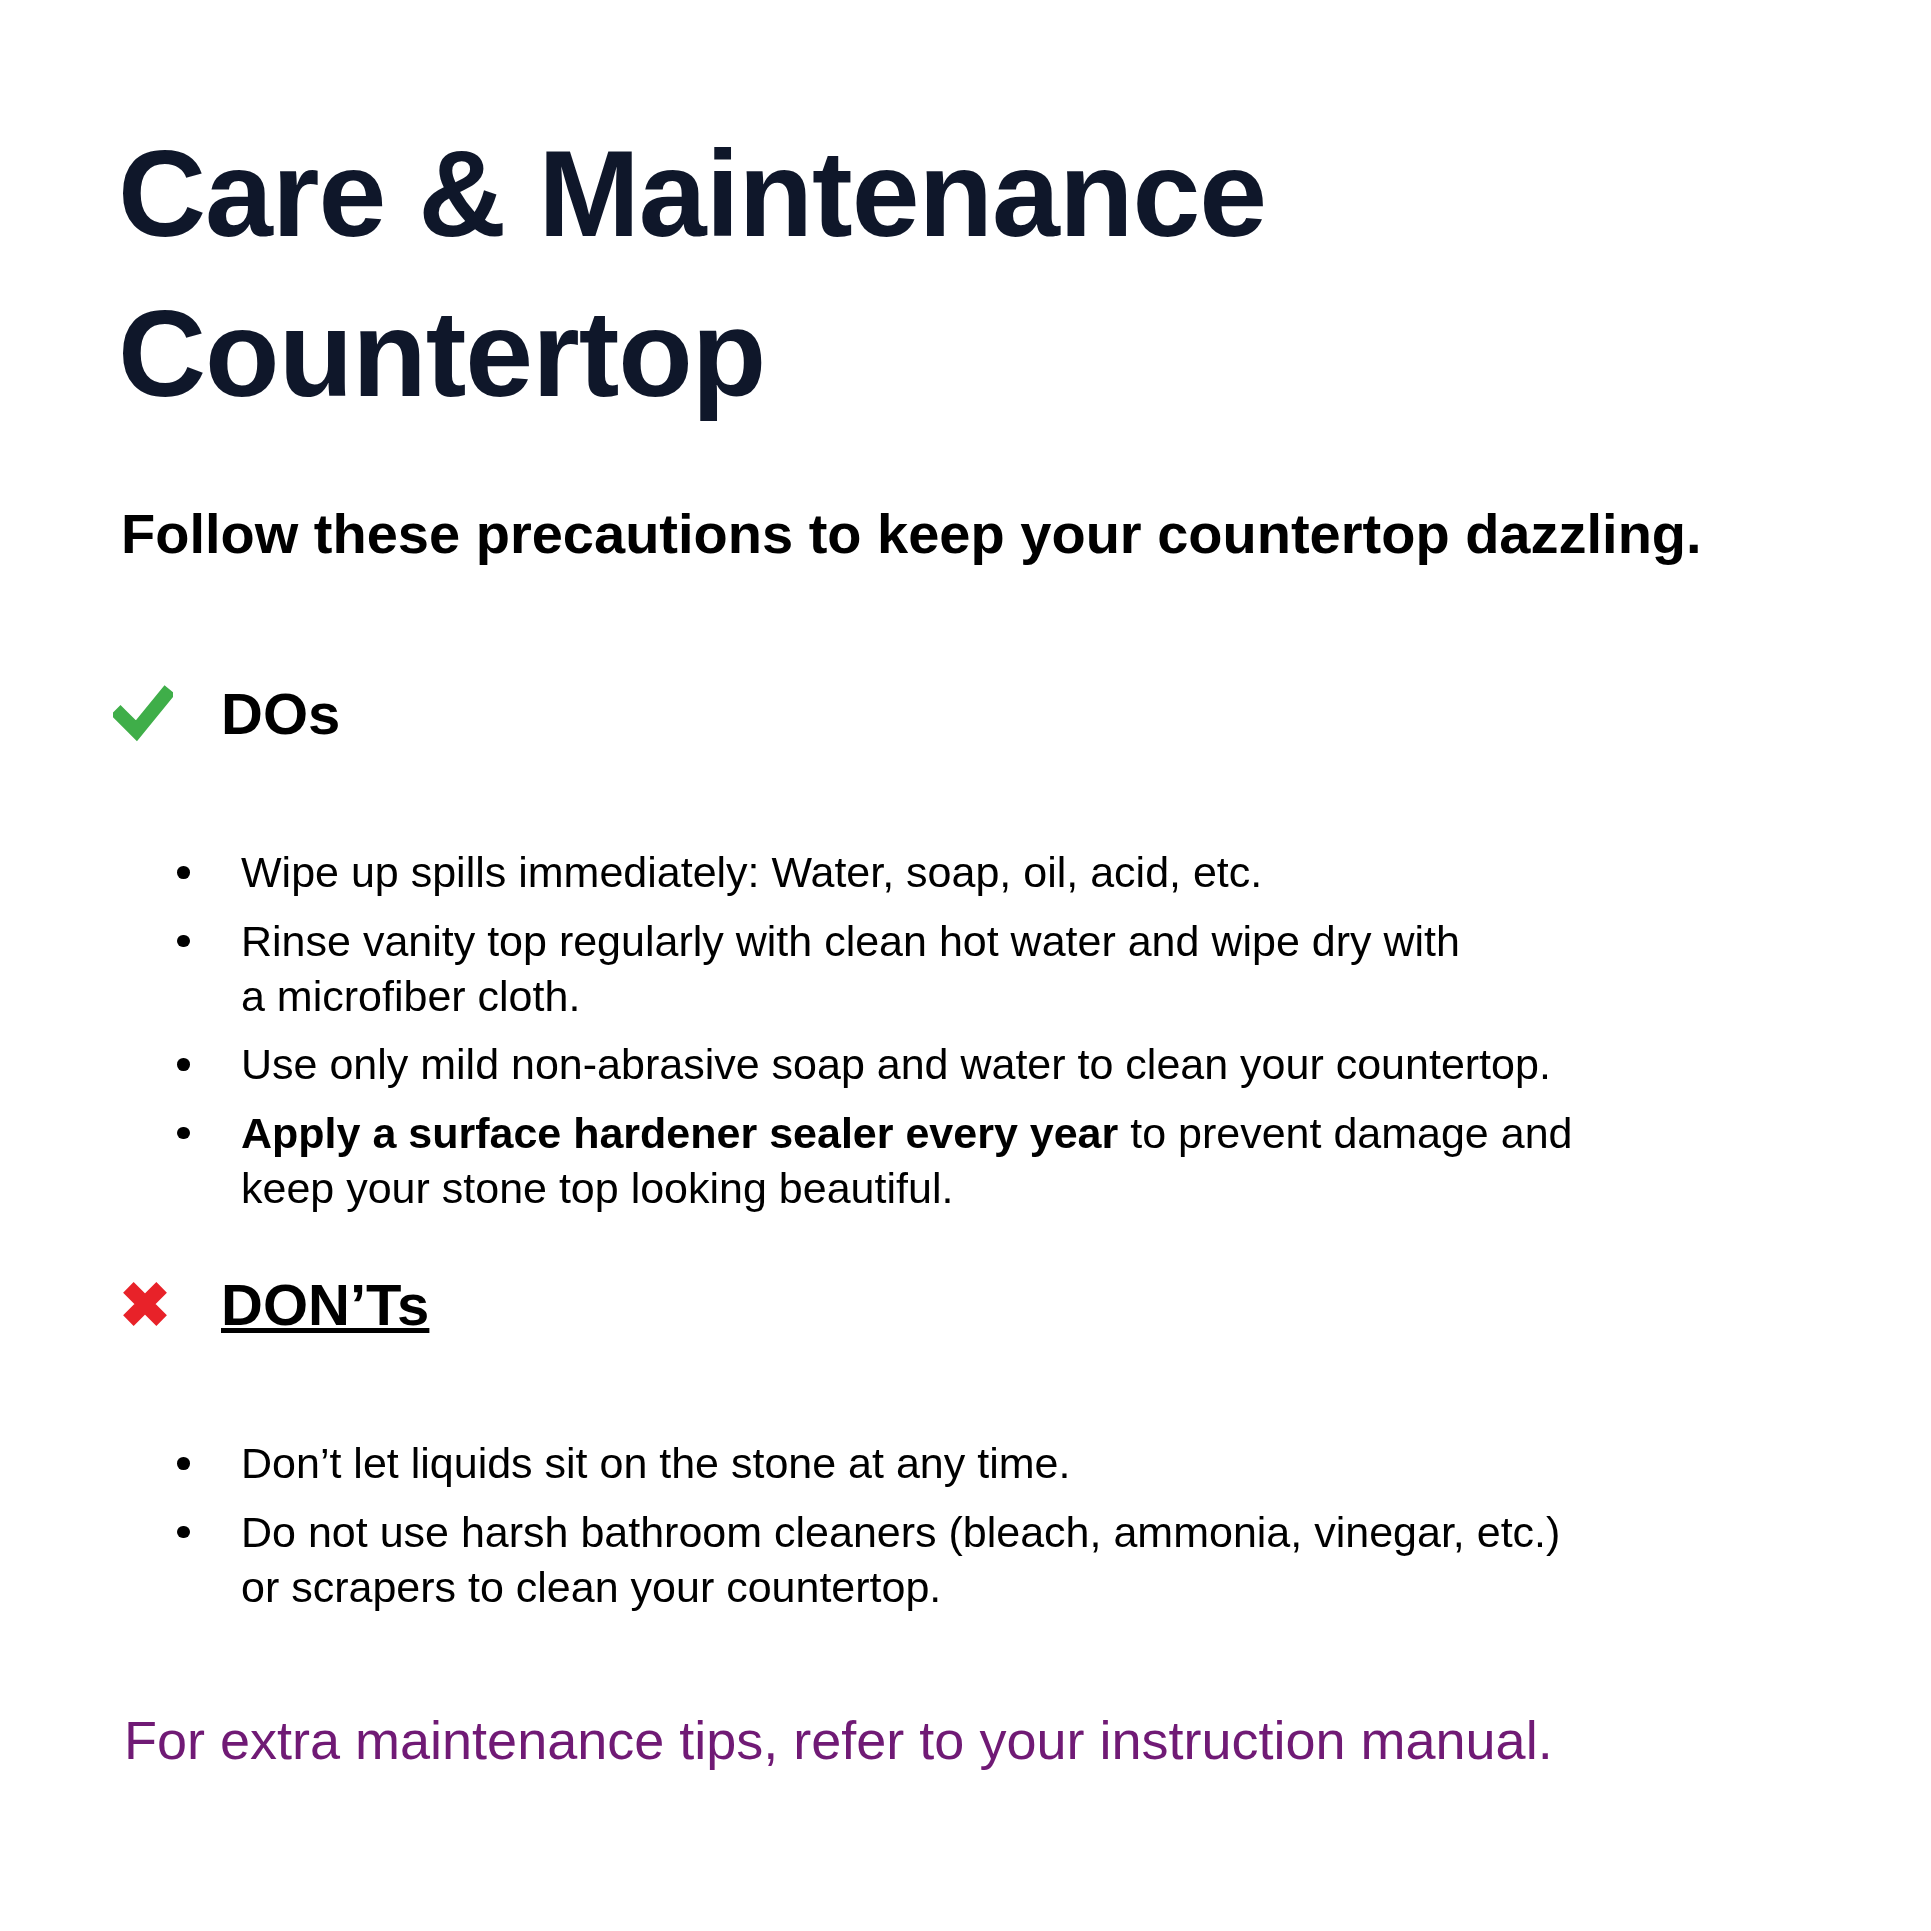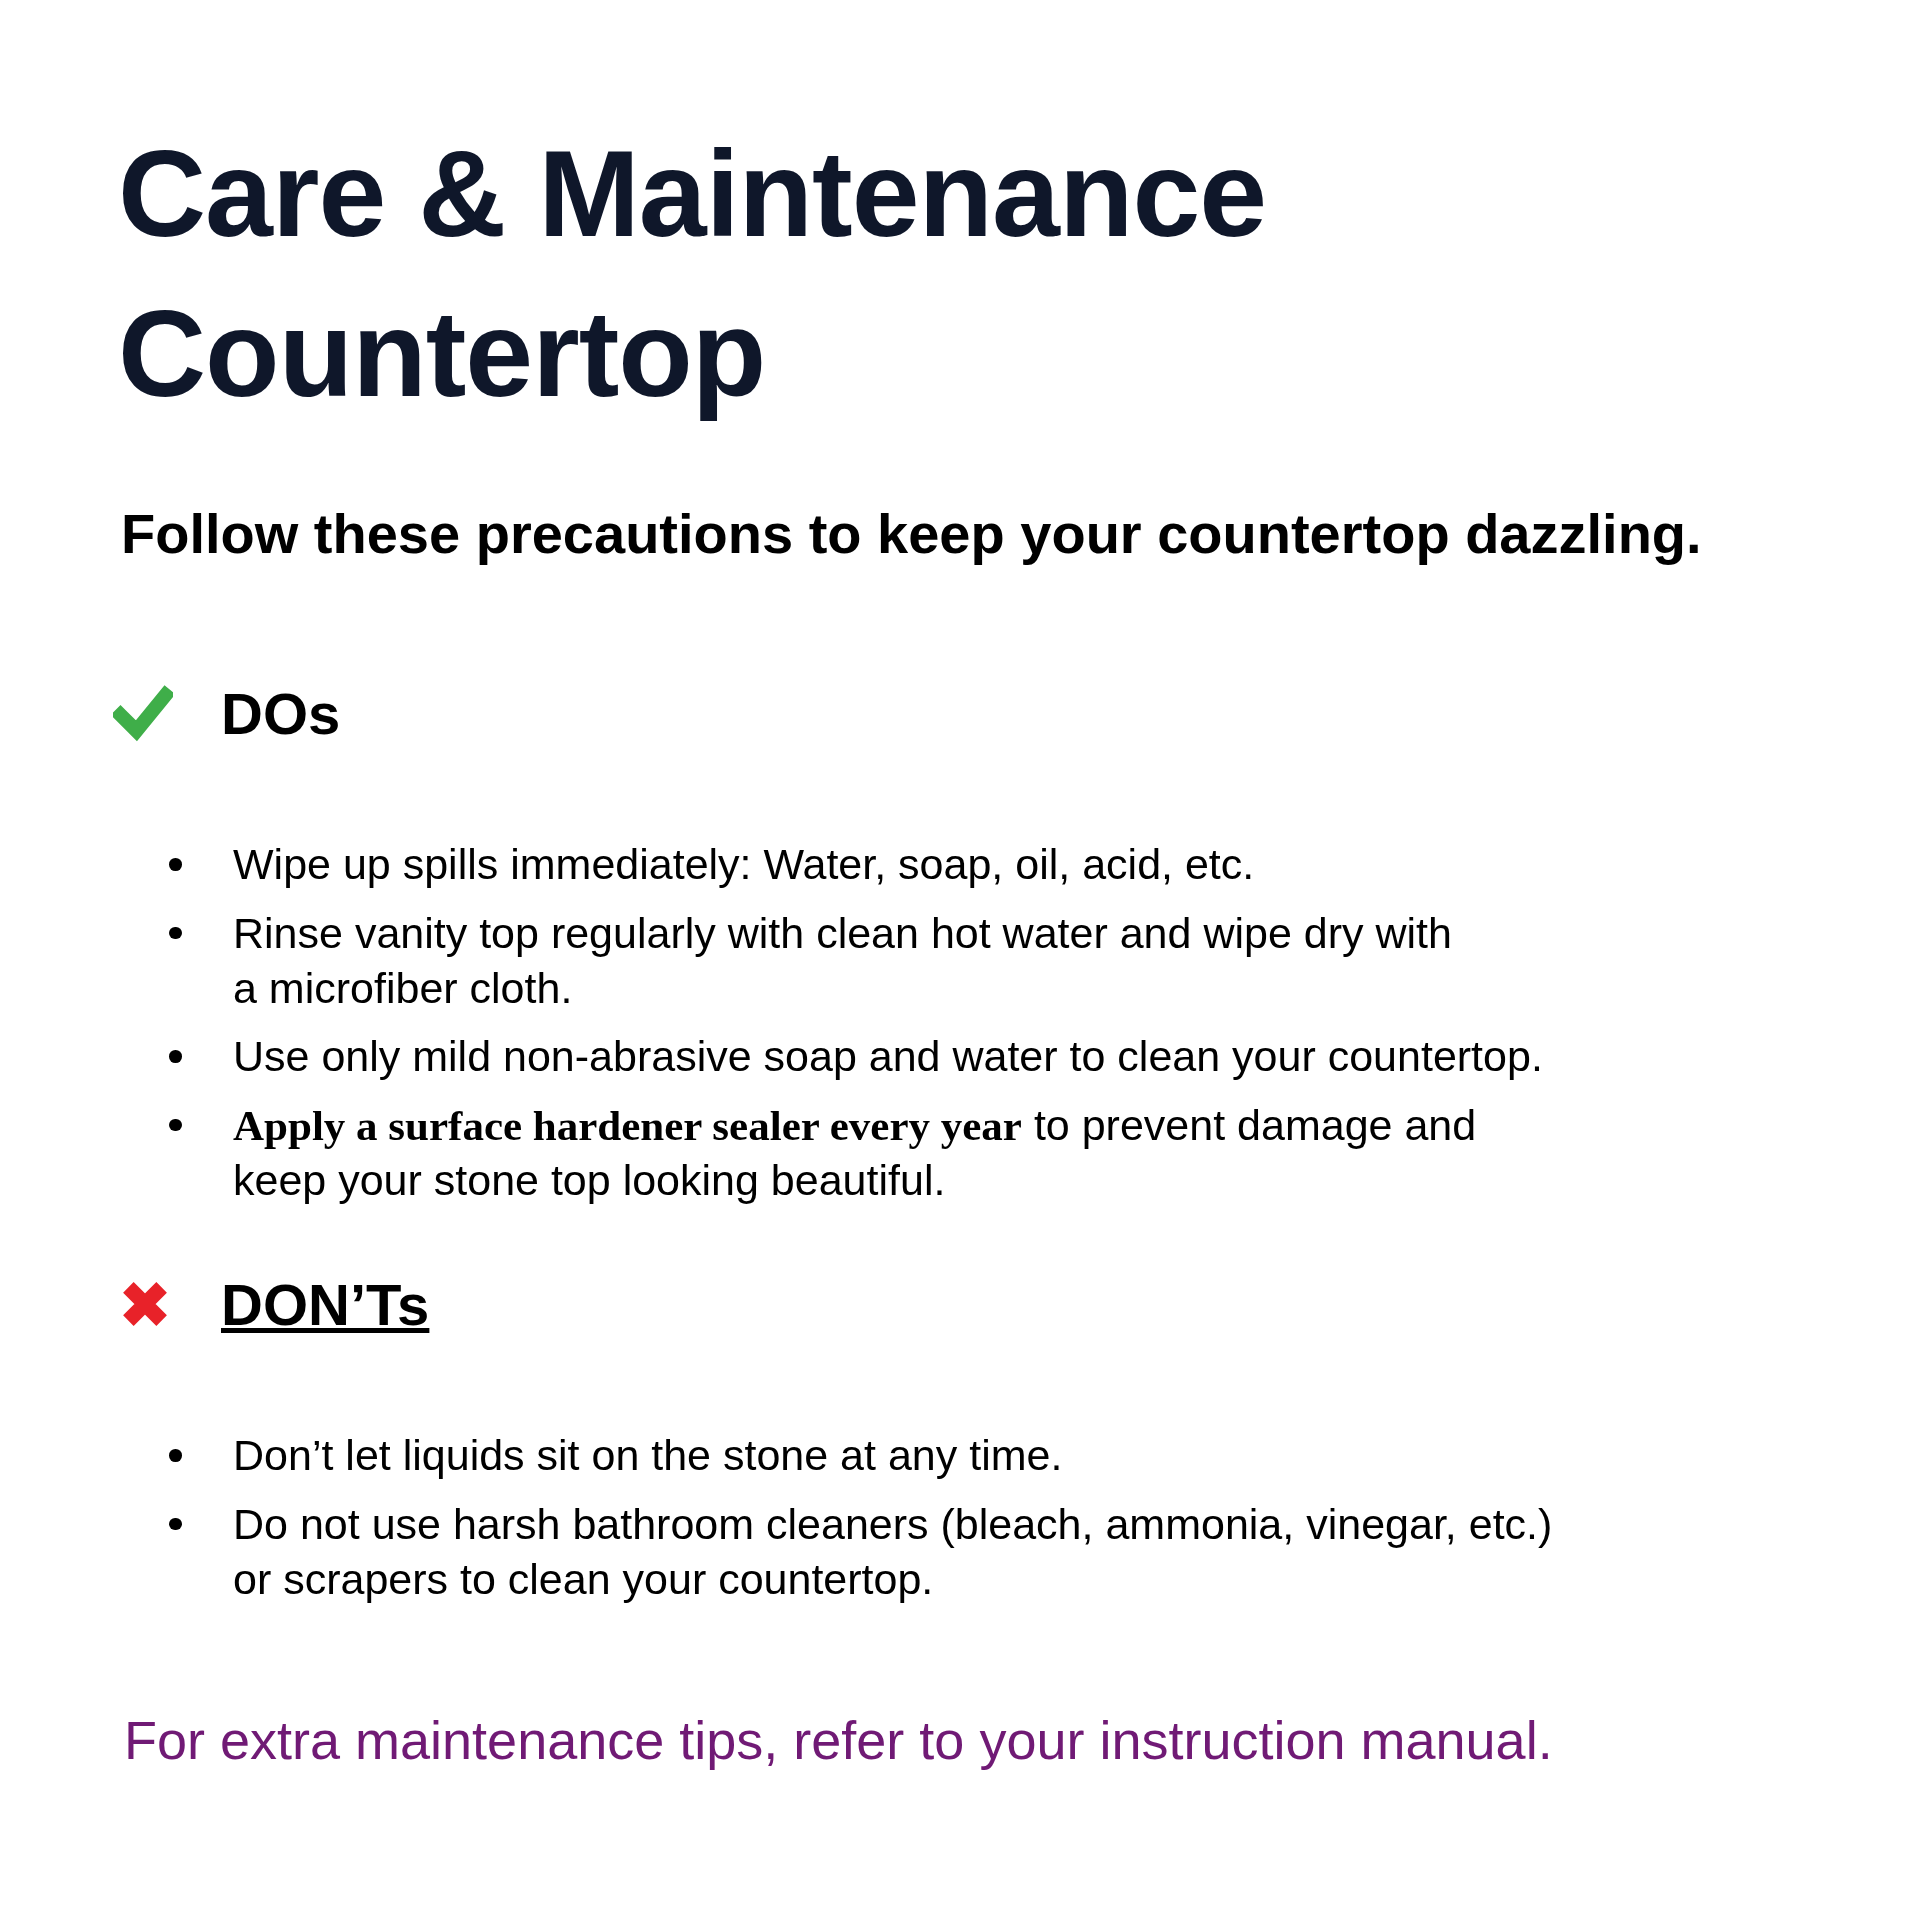--- a/index.html
+++ b/index.html
@@ -26,37 +26,37 @@
   }
 
   .section-heading { position: absolute; display: flex; align-items: center; gap: 48px; justify-content: center; }
   .dos-heading-row   { left: 113px; top: 678px;  height: 70px; }
   .donts-heading-row { left: 117px; top: 1271px; height: 66px; text-decoration: underline; }
   .section-heading h2 { margin: 0; font-size: 58px; font-weight: bold; color: #000; }
 
   .icon-check { width: 60px; height: 60px; }
   .icon-cross { width: 56px; height: 56px; }
 
-  ul.bullets { position: absolute; margin: 8px; padding: 0; list-style: none; width: 1603px; }
+  ul.bullets { position: absolute; margin: 16px; padding: 0; list-style: none; width: 1603px; }
   .dos-list   { left: 161px; top: 829px; }
   .donts-list { left: 161px; top: 1420px; }
   ul.bullets li {
     position: relative;
     padding-left: 64px;
     margin: 0 0 13.5px 0;
     font-size: 43px; line-height: 55px; color: #000;
   }
   ul.bullets li::before {
     content: "";
     position: absolute; left: 0; top: 21px;
     width: 12.6px; height: 12.6px; border-radius: 50%;
     background: #000;
   }
   .bullet-text { white-space: pre-line; }
-  .bullet-bold { white-space: pre-line; font-weight: bold; font-family: Liberation Serif, serif; }
+  .bullet-bold { white-space: pre-line; font-weight: bold; }
 
   .footer {
     position: absolute; left: 121px; top: 1711px;
     margin: 3px;
     font-size: 54px; line-height: 52px; color: #701a75;
   }
 </style>
 </head>
 <body>
 

